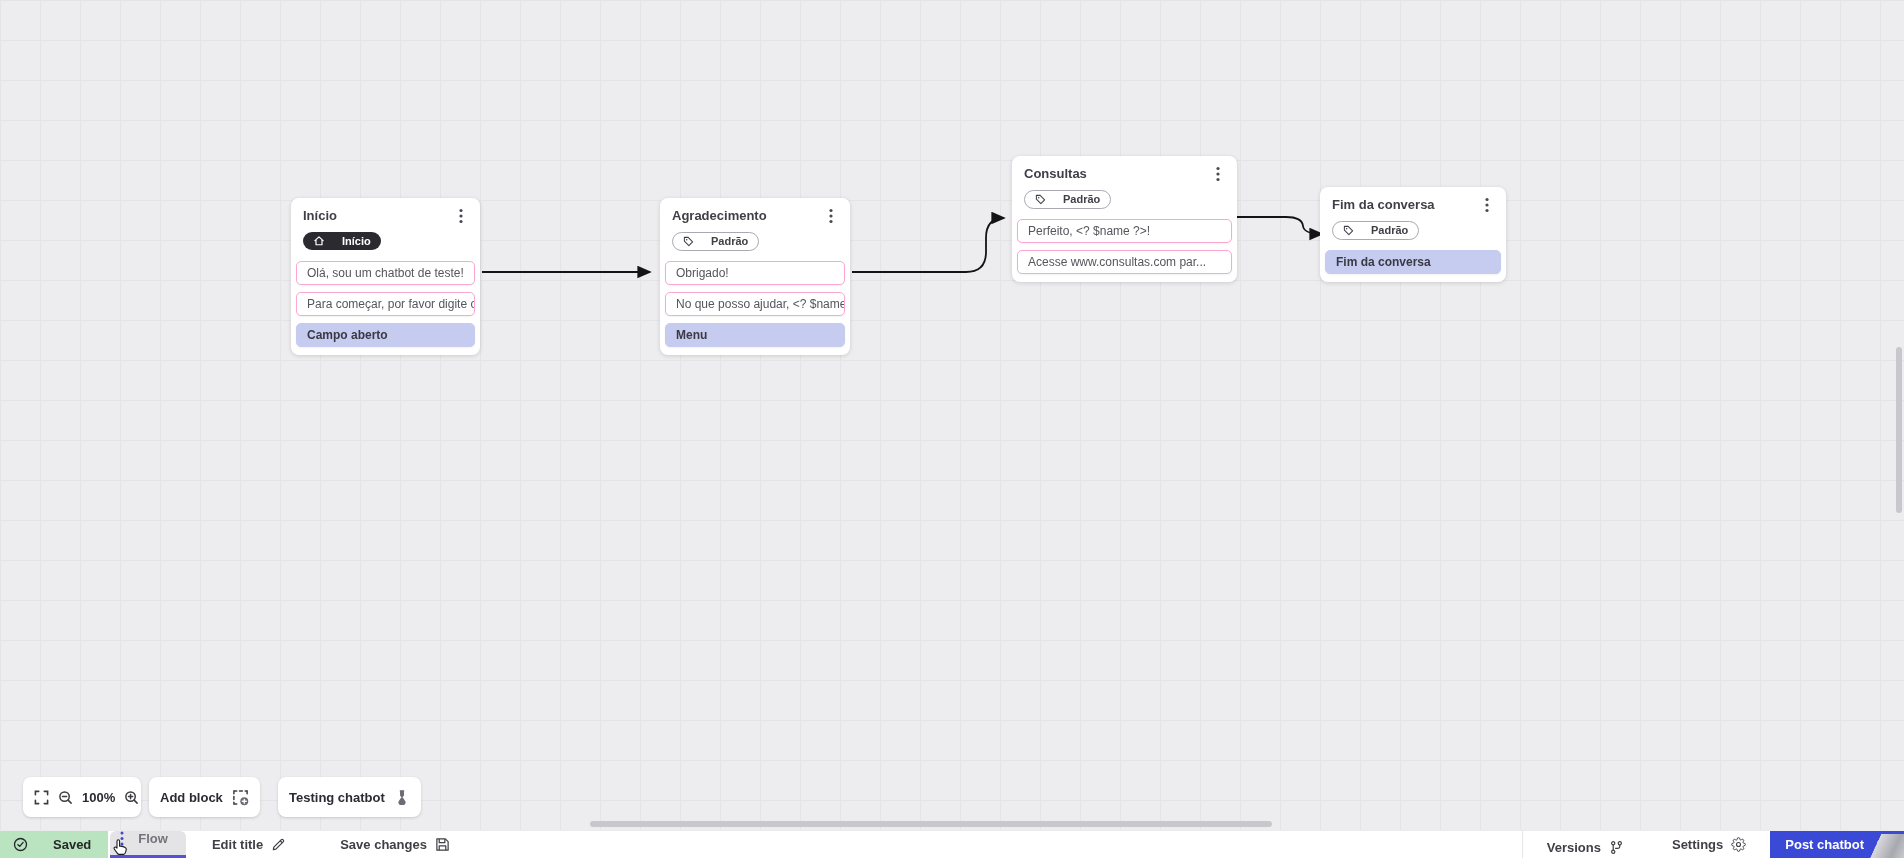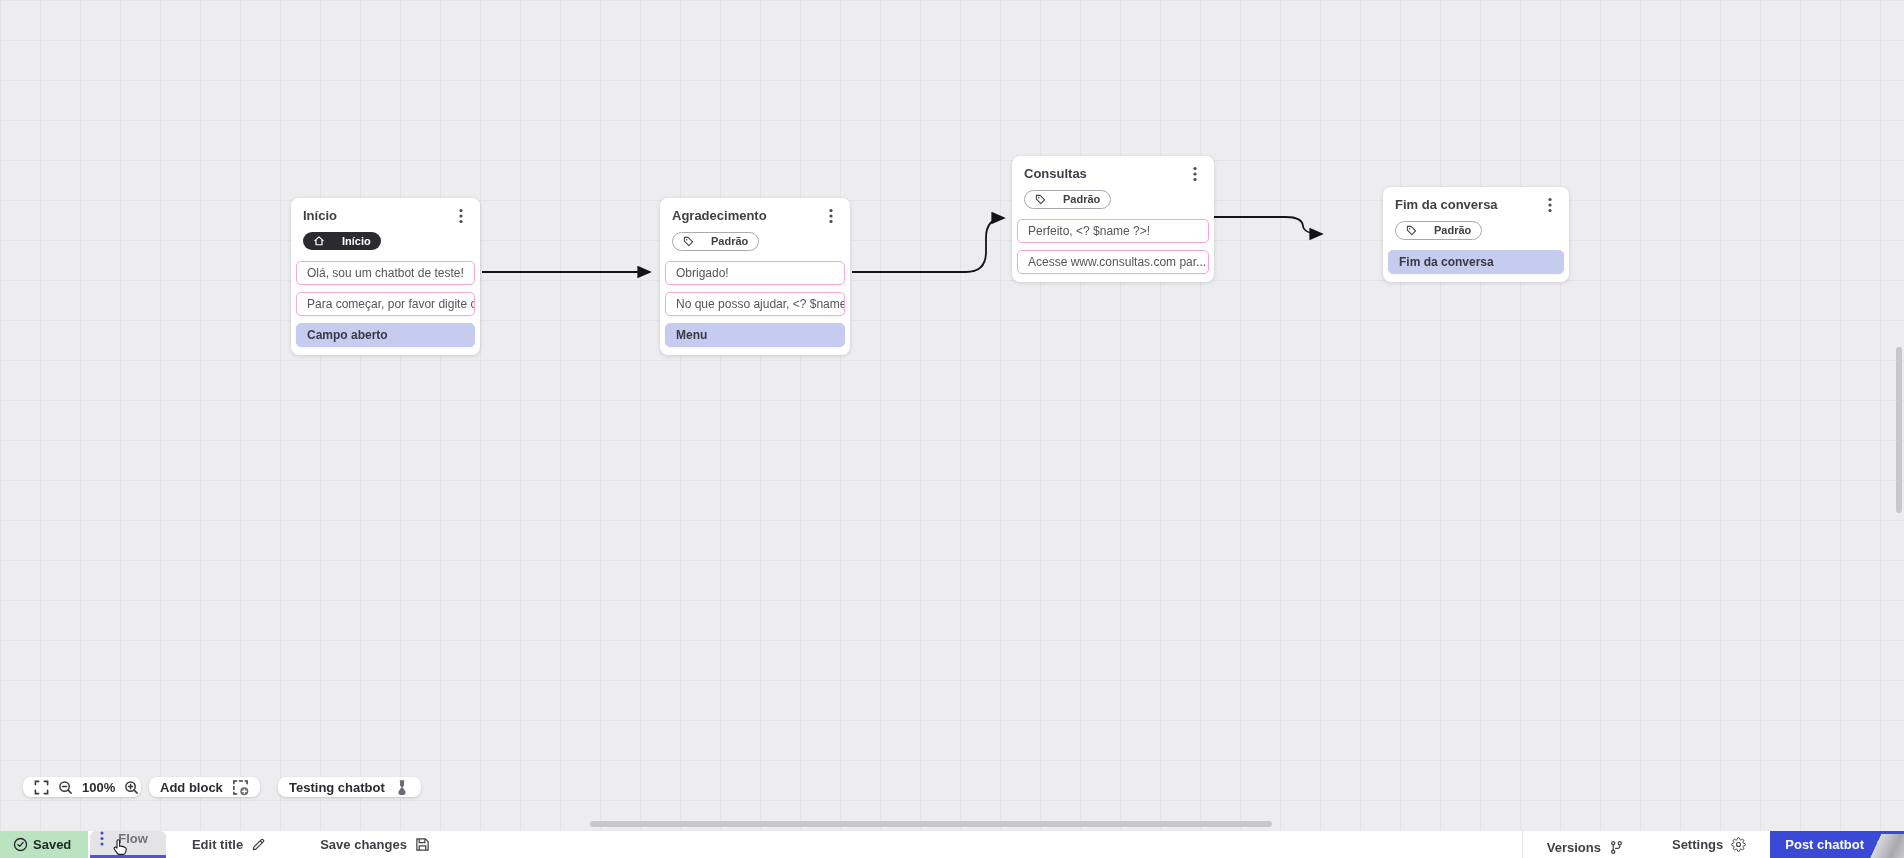--- a/index.html
+++ b/index.html
@@ -23,35 +23,35 @@
   .badge.dark{background:#2a2a30;color:#fff;}
   .badge.outline{background:#fff;color:#3f3f46;border:1px solid #a9a9b2;}
   .items{display:flex;flex-direction:column;gap:7px;margin-top:10px;padding:0 5px 8px 5px;}
   .item{background:#fff;border:1px solid #f9a8d4;border-radius:5px;
         box-shadow:0 1px 2px rgba(0,0,0,.05);
         padding:4px 10px;font-size:12px;color:#55555c;
         white-space:nowrap;overflow:hidden;}
   .item.action{background:#c6cbf0;border-color:#c6cbf0;color:#3a3a44;font-weight:700;}
 
   
-  .tool-card{position:absolute;top:777px;height:20px;background:#fff;border-radius:8px;
+  .tool-card{position:absolute;top:777px;height:40px;background:#fff;border-radius:8px;
              box-shadow:0 1px 3px rgba(0,0,0,.16);display:flex;align-items:center;
              gap:9px;padding:0 11px;font-size:13px;font-weight:700;color:#2b2b31;box-sizing:border-box;}
   .tool-card svg{display:block;}
   .icon-btn{display:flex;align-items:center;cursor:pointer;}
 
   
   .hscroll{position:absolute;left:590px;top:821px;width:682px;height:6px;border-radius:3px;background:#c7c7cd;}
   .vscroll{position:absolute;left:1896px;top:347px;width:6px;height:166px;border-radius:3px;background:#c7c7cd;}
 
   
   .statusbar{position:absolute;left:0;bottom:0;width:1904px;height:28px;background:#fff;
              border-top:1px solid #ebebee;display:flex;align-items:stretch;
              font-size:13px;color:#3f3f46;box-sizing:border-box;}
-  .saved{display:flex;align-items:center;gap:5px;padding:0 17px 0 13px;
+  .saved{display:flex;align-items:center;gap:25px;padding:0 17px 0 13px;
          font-weight:700;color:#26262b;}
   .flowtab{position:relative;display:flex;gap:14px;
            background:#e4e4e7;border-radius:6px 6px 0 0;padding:0 18px 0 10px;
            margin-left:2px;color:#73737b;font-weight:700;cursor:pointer;}
   .flowtab::after{content:"";position:absolute;left:0;right:0;bottom:0;height:3px;background:#5551d8;}
   .bar-btn{display:flex;align-items:center;gap:8px;padding:0 18px;cursor:pointer;font-weight:700;color:#3f3f46;}
   .bar-spacer{flex:1;}
   .bar-divider{width:1px;background:#e7e7ea;margin:0;}
   .post-btn{position:relative;display:flex;align-items:center;gap:9px;padding:0 15px;
             background:#3b4ad6;color:#fff;font-weight:700;cursor:pointer;overflow:hidden;}
@@ -118,21 +118,21 @@
       </svg>
       <span>Padrão</span>
     </div>
     <div class="items">
       <div class="item">Obrigado!</div>
       <div class="item">No que posso ajudar, &lt;? $name ...</div>
       <div class="item action">Menu</div>
     </div>
   </div>
 
-  <div class="node" style="left:1012px;top:156px;width:202px;min-height:122px">
+  <div class="node" style="left:1012px;top:156px;width:225px;min-height:122px">
     <div class="node-head">
       <span class="node-title">Consultas</span>
       <span class="kebab">
         <svg width="4" height="16" viewBox="0 0 4 16">
           <circle cx="2" cy="2.5" r="1.6" fill="#4a4a52"></circle>
             <circle cx="2" cy="8" r="1.6" fill="#4a4a52"></circle>
             <circle cx="2" cy="13.5" r="1.6" fill="#4a4a52"></circle>
         </svg>
       </span>
     </div>
@@ -142,21 +142,21 @@
         <circle cx="5.4" cy="5.4" r="1.1" fill="#3f3f46"></circle>
       </svg>
       <span>Padrão</span>
     </div>
     <div class="items">
       <div class="item">Perfeito, &lt;? $name ?&gt;!</div>
       <div class="item">Acesse www.consultas.com par...</div>
     </div>
   </div>
 
-  <div class="node" style="left:1383px;top:187px;width:186px;min-height:93px">
+  <div class="node" style="left:1320px;top:187px;width:186px;min-height:93px">
     <div class="node-head">
       <span class="node-title">Fim da conversa</span>
       <span class="kebab">
         <svg width="4" height="16" viewBox="0 0 4 16">
           <circle cx="2" cy="2.5" r="1.6" fill="#4a4a52"></circle>
             <circle cx="2" cy="8" r="1.6" fill="#4a4a52"></circle>
             <circle cx="2" cy="13.5" r="1.6" fill="#4a4a52"></circle>
         </svg>
       </span>
     </div>

